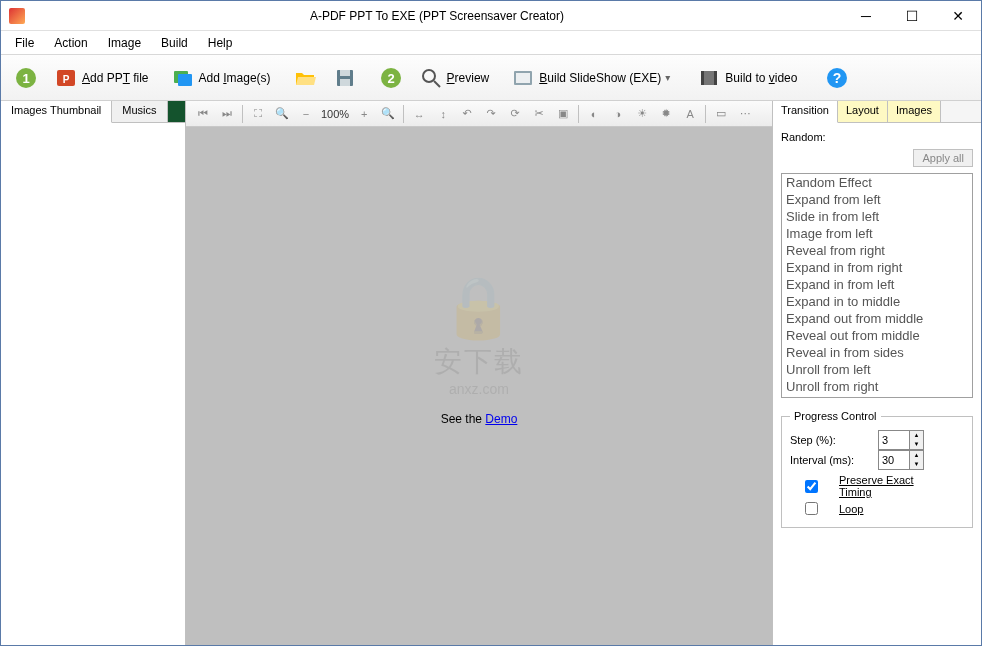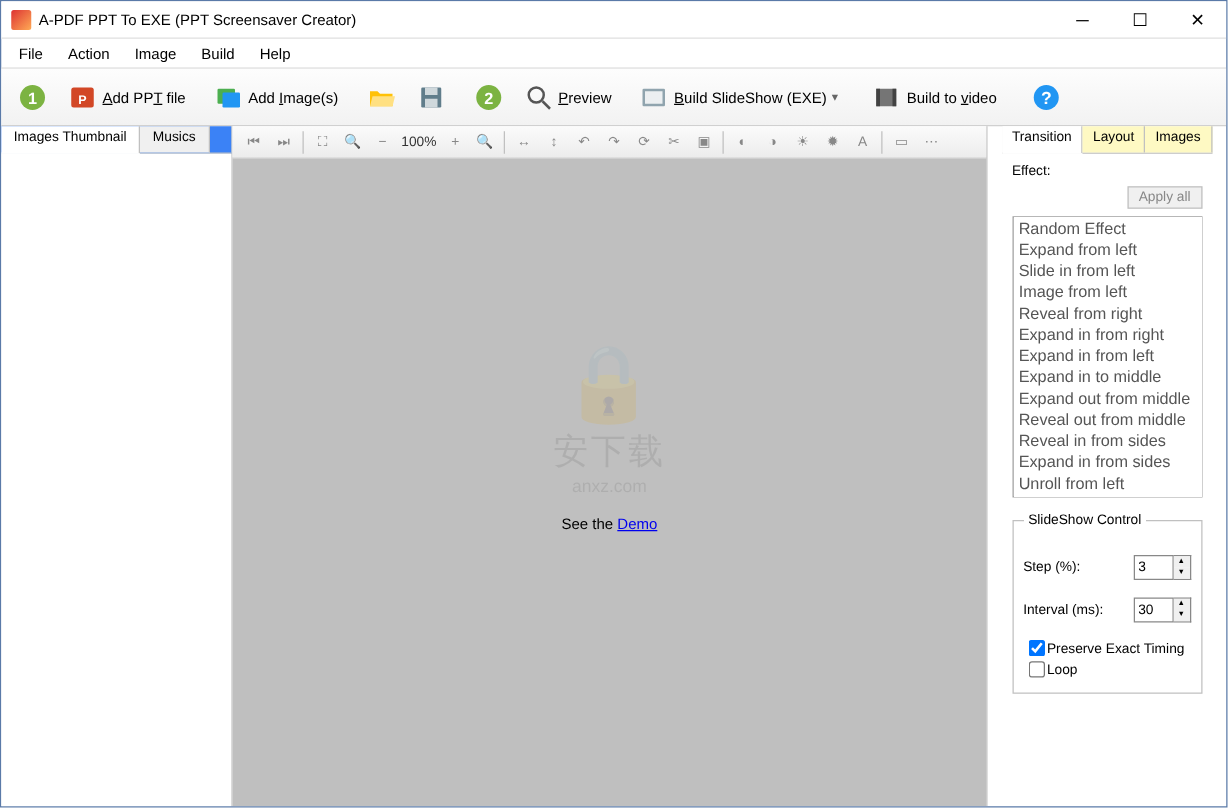--- a/index.html
+++ b/index.html
@@ -1,19 +1,19 @@
 <!DOCTYPE html>
 <html><head>
 <meta charset="utf-8">
 <style>
 * { box-sizing: border-box; margin: 0; padding: 0; font-family: "Segoe UI", Tahoma, sans-serif; }
 body { width: 982px; height: 646px; background: #fff; border: 1px solid #5a7aa8; display: flex; flex-direction: column; overflow: hidden; }
 
 
-.titlebar { height: 30px; background: #fff; display: flex; align-items: center; padding-left: 8px; border-bottom: 1px solid #e0e0e0; }
+.titlebar { height: 30px; background: #fff; display: flex; align-items: center; padding-left: 8px; border-bottom: 1px solid #e0e0e0; text-align: center; }
 .titlebar .app-icon { width: 16px; height: 16px; background: linear-gradient(135deg,#d33,#fa5); border-radius: 2px; margin-right: 6px; }
 .titlebar .title { font-size: 12px; flex: 1; }
 .winbtns { display: flex; }
 .winbtn { width: 46px; height: 30px; display: flex; align-items: center; justify-content: center; font-size: 14px; }
 
 
 .menubar { height: 24px; display: flex; align-items: center; padding: 0 4px; border-bottom: 1px solid #d8d8d8; font-size: 12px; }
 .menubar span { padding: 2px 10px; cursor: default; }
 
 
@@ -22,57 +22,57 @@
 .tbtn .ic { width: 24px; height: 24px; display: flex; align-items: center; justify-content: center; }
 .tbtn .lbl u { text-decoration: underline; }
 .sep { width: 4px; }
 .drop { width: 10px; color: #666; font-size: 10px; }
 
 
 .main { flex: 1; display: flex; min-height: 0; }
 
 
 .left { width: 185px; border-right: 1px solid #c0c0c0; display: flex; flex-direction: column; }
-.tabs { display: flex; border-bottom: 1px solid #c0c0c0; height: 22px; font-size: 11px; background: #3b82f6; }
+.tabs { display: flex; border-bottom: 1px solid #c0c0c0; height: 22px; font-size: 11px; background: #14532d; }
 .tab { padding: 3px 10px; border-right: 1px solid #c0c0c0; background: #f0f0f0; cursor: default; }
 .tab.active { background: #fff; border-bottom: 1px solid #fff; margin-bottom: -1px; }
 .left-body { flex: 1; background: #fff; }
 
 
 .center { flex: 1; display: flex; flex-direction: column; border-right: 1px solid #c0c0c0; }
 .center-tools { height: 26px; background: linear-gradient(#fbfbfb,#ececec); border-bottom: 1px solid #c8c8c8; display: flex; align-items: center; gap: 6px; padding: 0 8px; font-size: 11px; color: #888; }
 .ctool { width: 18px; height: 18px; display: flex; align-items: center; justify-content: center; }
 .ctool.sep2 { width: 1px; height: 18px; background: #c0c0c0; }
 .canvas { flex: 1; background: #bfbfbf; display: flex; align-items: center; justify-content: center; position: relative; }
 .watermark { position: absolute; top: 40%; left: 50%; transform: translate(-50%,-50%); opacity: 0.15; color: #555; text-align: center; }
 .watermark .lock { font-size: 60px; }
 .watermark .wmtxt { font-size: 28px; letter-spacing: 2px; }
 .watermark .wmdom { font-size: 14px; }
 .demo { position: absolute; top: 55%; font-size: 12px; color: #000; }
 .demo a { color: #0000ee; }
 
 
-.right { width: 191px; display: flex; flex-direction: column; font-size: 11px; align-items: center; }
+.right { width: 208px; display: flex; flex-direction: column; font-size: 11px; }
 .rtabs { display: flex; height: 22px; background: #f5f5f5; border-bottom: 1px solid #c0c0c0; }
 .rtab { padding: 3px 8px; border-right: 1px solid #c0c0c0; background: #fef9c3; font-size: 11px; cursor: default; }
 .rtab.active { background: #fff; border-bottom: 1px solid #fff; margin-bottom: -1px; }
 .rbody { flex: 1; padding: 8px; display: flex; flex-direction: column; gap: 6px; }
 .effect-head { display: flex; justify-content: space-between; align-items: center; }
 .applyall { font-size: 11px; padding: 2px 8px; background: #f0f0f0; border: 1px solid #c0c0c0; color: #888; }
 .effect-list { border: 1px solid #a0a0a0; height: 225px; overflow-y: scroll; background: #fff; }
 .effect-list div { padding: 1px 4px; font-size: 13px; color: #555; white-space: nowrap; }
 fieldset { border: 1px solid #c0c0c0; padding: 8px; margin-top: 6px; }
 legend { font-size: 11px; padding: 0 4px; }
-.prow { display: flex; align-items: center; gap: 8px; margin: 14px 0; }
+.prow { display: flex; align-items: center; gap: 8px; margin: 0 0; }
 .prow label { width: 80px; }
 .spinner { display: flex; }
 .spinner input { width: 32px; height: 20px; border: 1px solid #888; font-size: 11px; padding: 0 3px; }
 .spinbtn { width: 14px; display: flex; flex-direction: column; border: 1px solid #888; border-left: none; }
 .spinbtn span { flex: 1; font-size: 6px; text-align: center; background: #f0f0f0; line-height: 9px; }
-.chk { display: flex; align-items: center; gap: 2px; margin: 4px 4px; }
+.chk { display: flex; align-items: center; gap: 21px; margin: 4px 15px; text-decoration: underline; }
 .chk input { width: 13px; height: 13px; }
 
 svg { display: block; }
 </style>
 </head>
 <body>
 
 <div class="titlebar">
   <div class="app-icon"></div>
   <div class="title">A-PDF PPT To EXE (PPT Screensaver Creator)</div>
@@ -241,44 +241,43 @@
   </div>
 
   <div class="right">
     <div class="rtabs">
       <div class="rtab active">Transition</div>
       <div class="rtab">Layout</div>
       <div class="rtab">Images</div>
     </div>
     <div class="rbody">
       <div class="effect-head">
-        <span>Effect:</span>
+        <span>Random:</span>
       </div>
       <div style="text-align:right">
         <button class="applyall" disabled="">Apply all</button>
       </div>
       <div class="effect-list" id="effect-list">
           <div>Random Effect</div>
           <div>Expand from left</div>
           <div>Slide in from left</div>
           <div>Image from left</div>
           <div>Reveal from right</div>
           <div>Expand in from right</div>
           <div>Expand in from left</div>
           <div>Expand in to middle</div>
           <div>Expand out from middle</div>
           <div>Reveal out from middle</div>
           <div>Reveal in from sides</div>
-          <div>Expand in from sides</div>
           <div>Unroll from left</div>
           <div>Unroll from right</div>
         </div>
 
       <fieldset>
-        <legend>SlideShow Control</legend>
+        <legend>Progress Control</legend>
         <div class="prow">
           <label>Step (%):</label>
           <div class="spinner">
             <input value="3" style="">
             <div class="spinbtn">
                 <span>▲</span>
                 <span>▼</span>
               </div>
           </div>
         </div>

